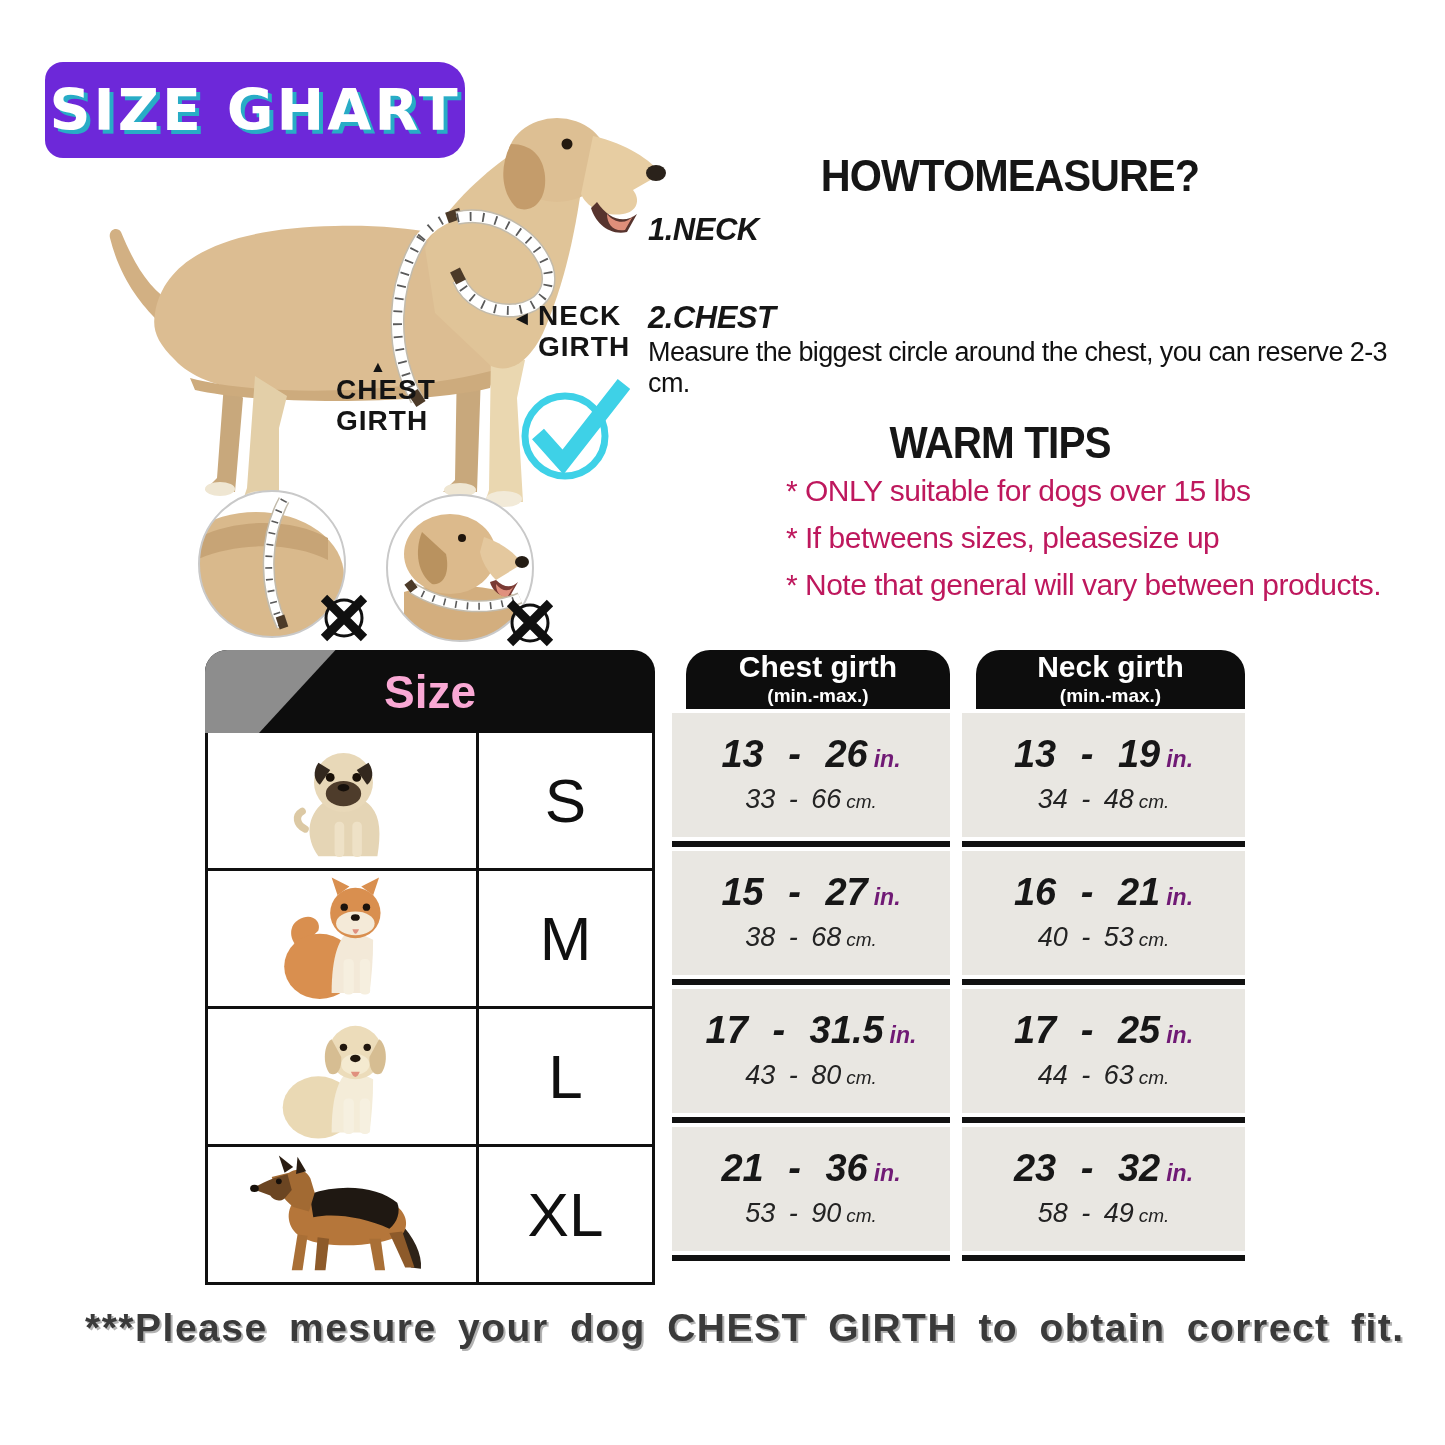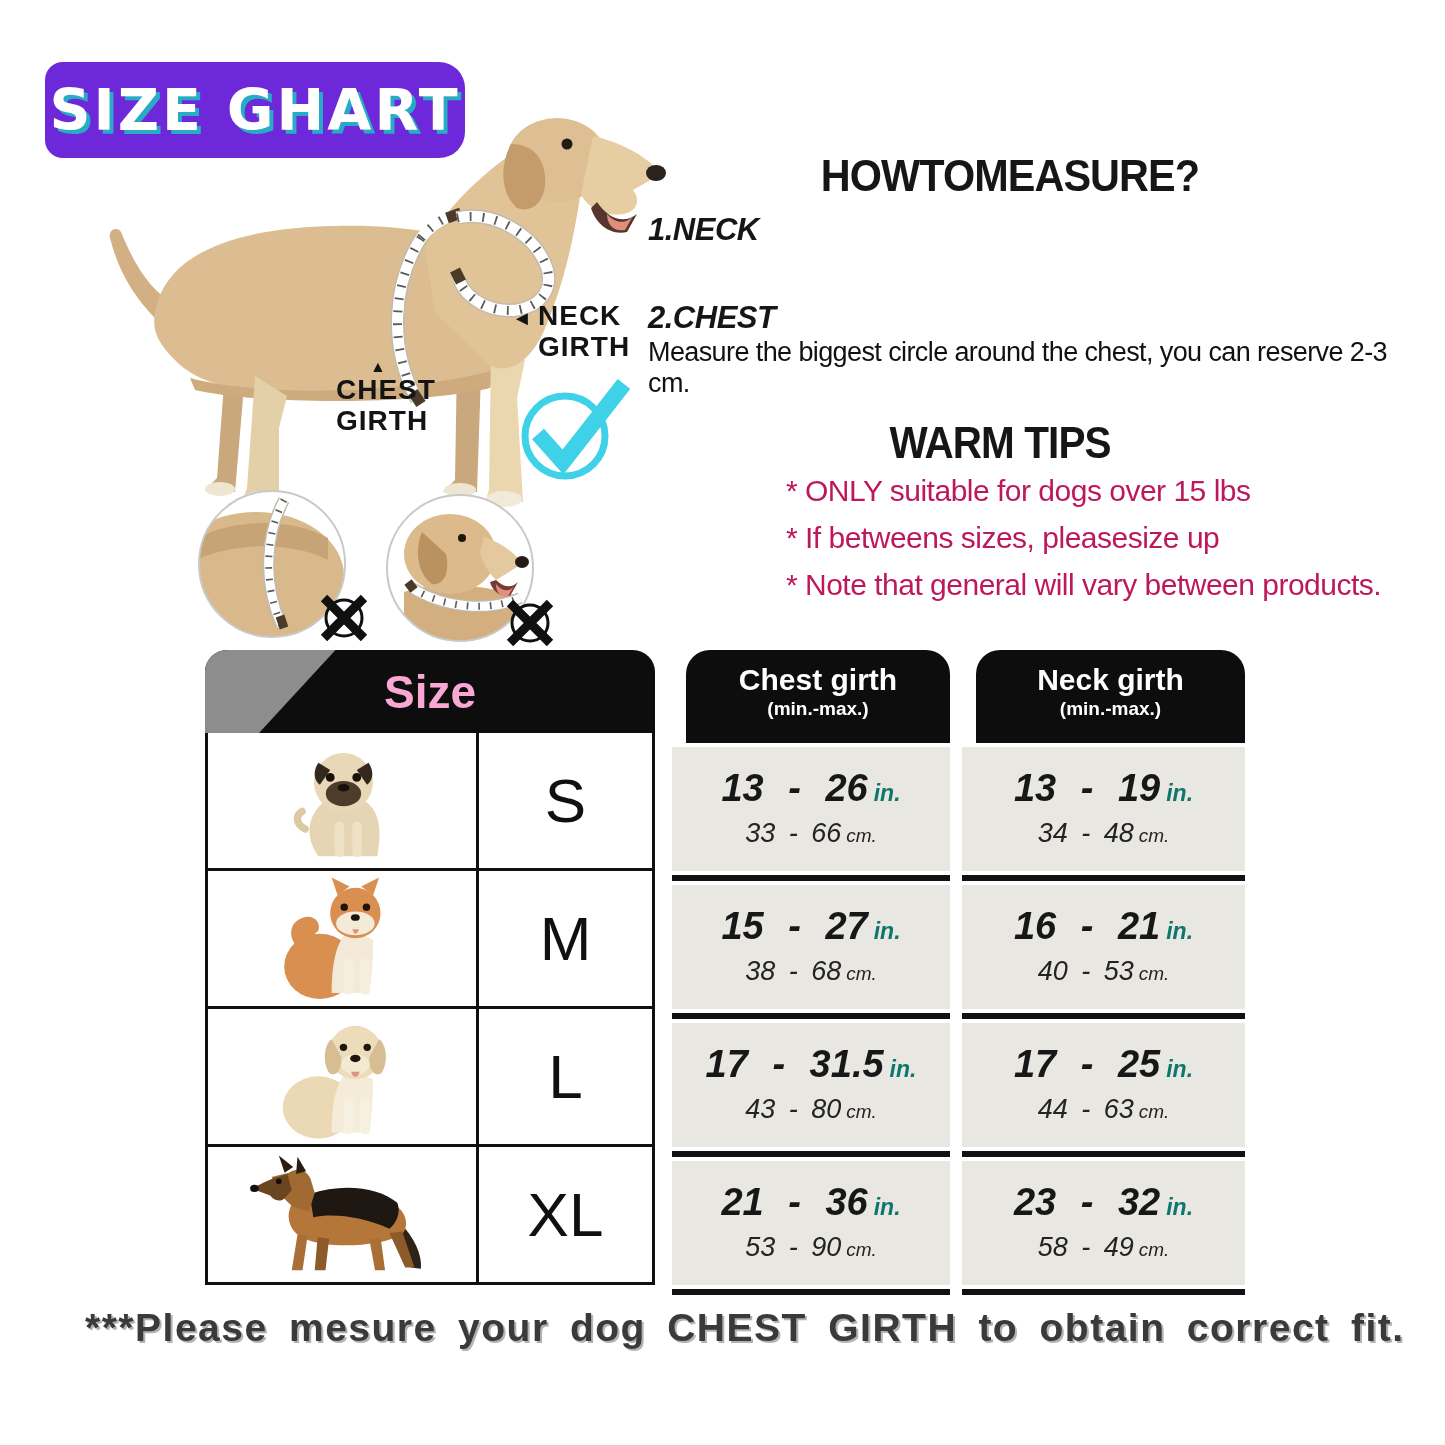--- a/index.html
+++ b/index.html
@@ -49,28 +49,28 @@
   .size-row{display:flex;height:135px;border-top:3px solid #101010;}
   .size-row:first-child{border-top:none;}
   .cell-img{width:268px;border-right:3px solid #101010;display:flex;align-items:center;justify-content:center;}
   .cell-letter{flex:1;display:flex;align-items:center;justify-content:center;
     font-size:62px;color:#101010;}
 
   
   .mtable{top:650px;}
   .chest-table{left:672px;width:278px;}
   .neck-table{left:962px;width:283px;}
-  .mheader{height:93px;background:#0d0d0d;border-radius:24px 24px 0 0;color:#fff;
-    text-align:center;box-sizing:border-box;padding-top:13px;margin-left:14px;}
+  .mheader{height:59px;background:#0d0d0d;border-radius:24px 24px 0 0;color:#fff;
+    text-align:center;box-sizing:border-box;margin-left:14px;}
   .mheader .h1{font-size:30px;font-weight:bold;line-height:34px;}
   .mheader .h2{font-size:19px;font-weight:bold;line-height:24px;}
   .mcell{height:124px;margin-top:4px;background:#e9e7e2;text-align:center;box-sizing:border-box;padding-top:20px;}
   .mdivider{height:6px;margin-top:4px;background:#111;}
   .range{font-size:38px;font-weight:bold;font-style:italic;word-spacing:14px;color:#171717;}
-  .runit{font-size:23px;font-weight:bold;font-style:italic;margin-left:6px;color:#0f766e;}
+  .runit{font-size:23px;font-weight:bold;font-style:italic;margin-left:6px;color:#701a75;}
   .cmline{margin-top:8px;}
   .cmrange{font-size:27px;font-style:italic;word-spacing:6px;color:#232323;margin-top:14px;}
   .cmunit{font-size:19px;font-style:italic;margin-left:5px;color:#232323;}
 
   
   .footer{left:85px;top:1300px;font-size:39px;font-weight:bold;color:#3a3a3a;
     letter-spacing:1.5px;word-spacing:9px;line-height:56px;text-shadow:2px 2px 0 #b3b3b3;}
 </style>
 </head>
 <body>

